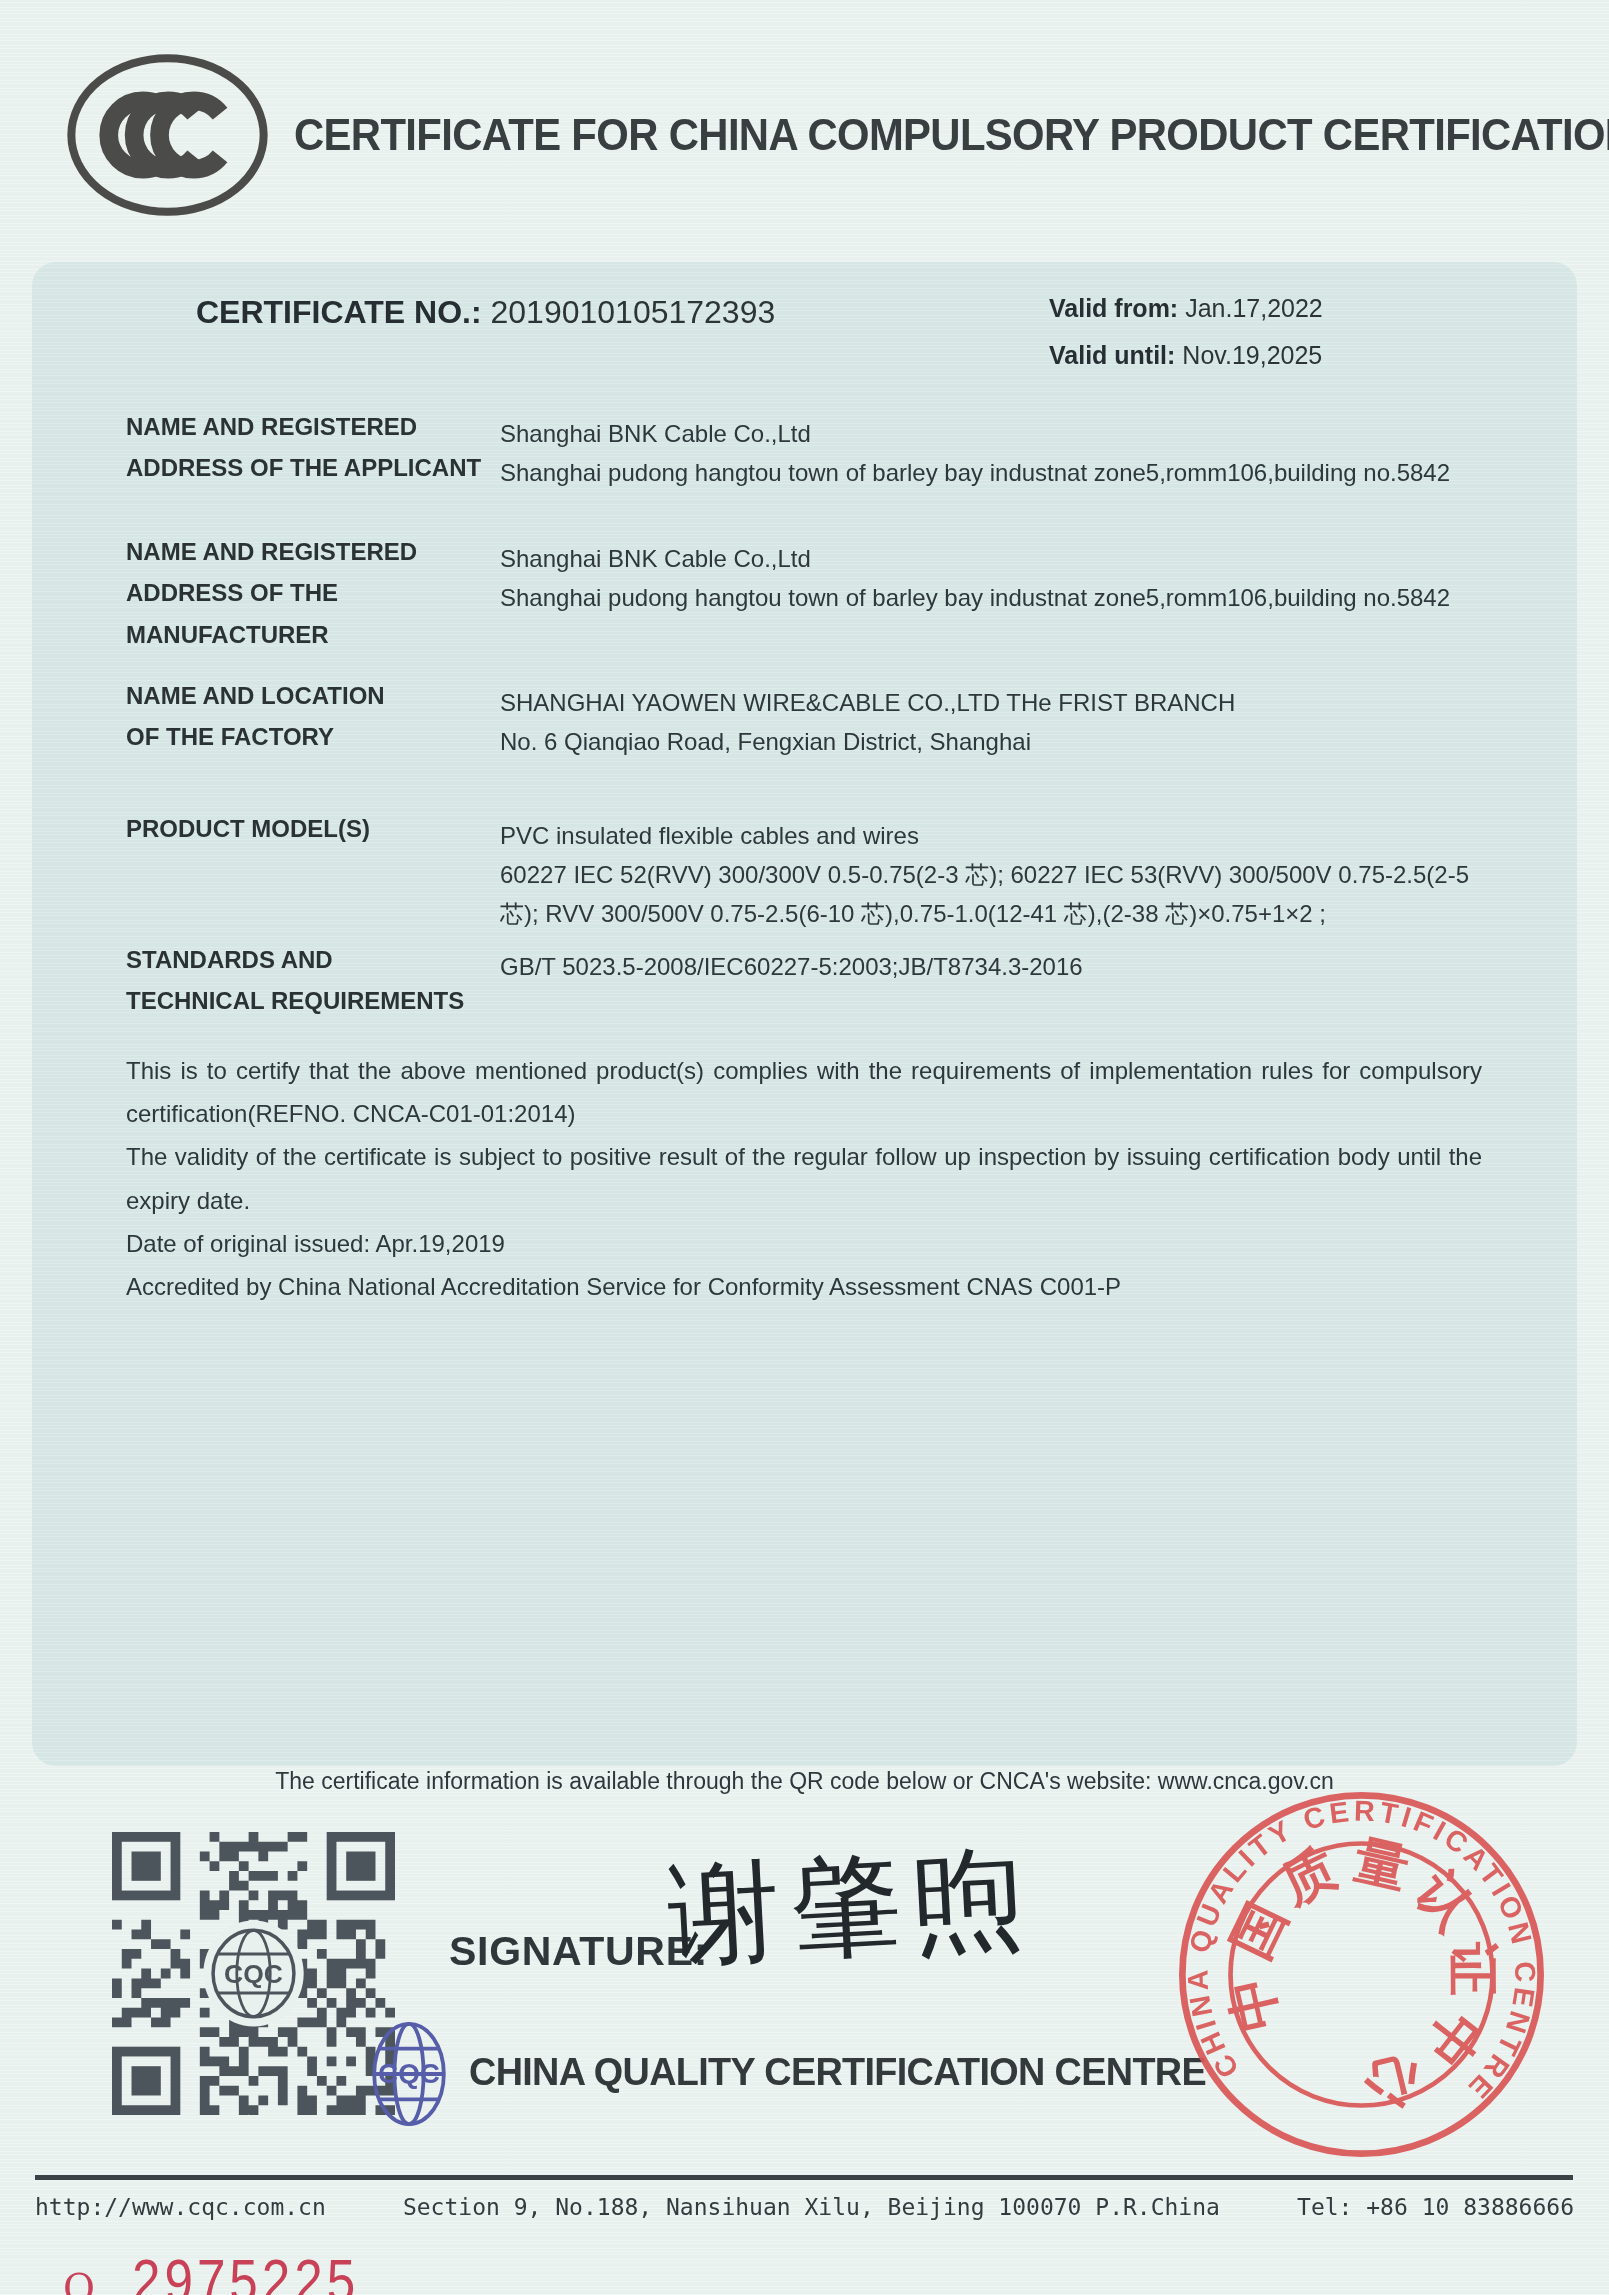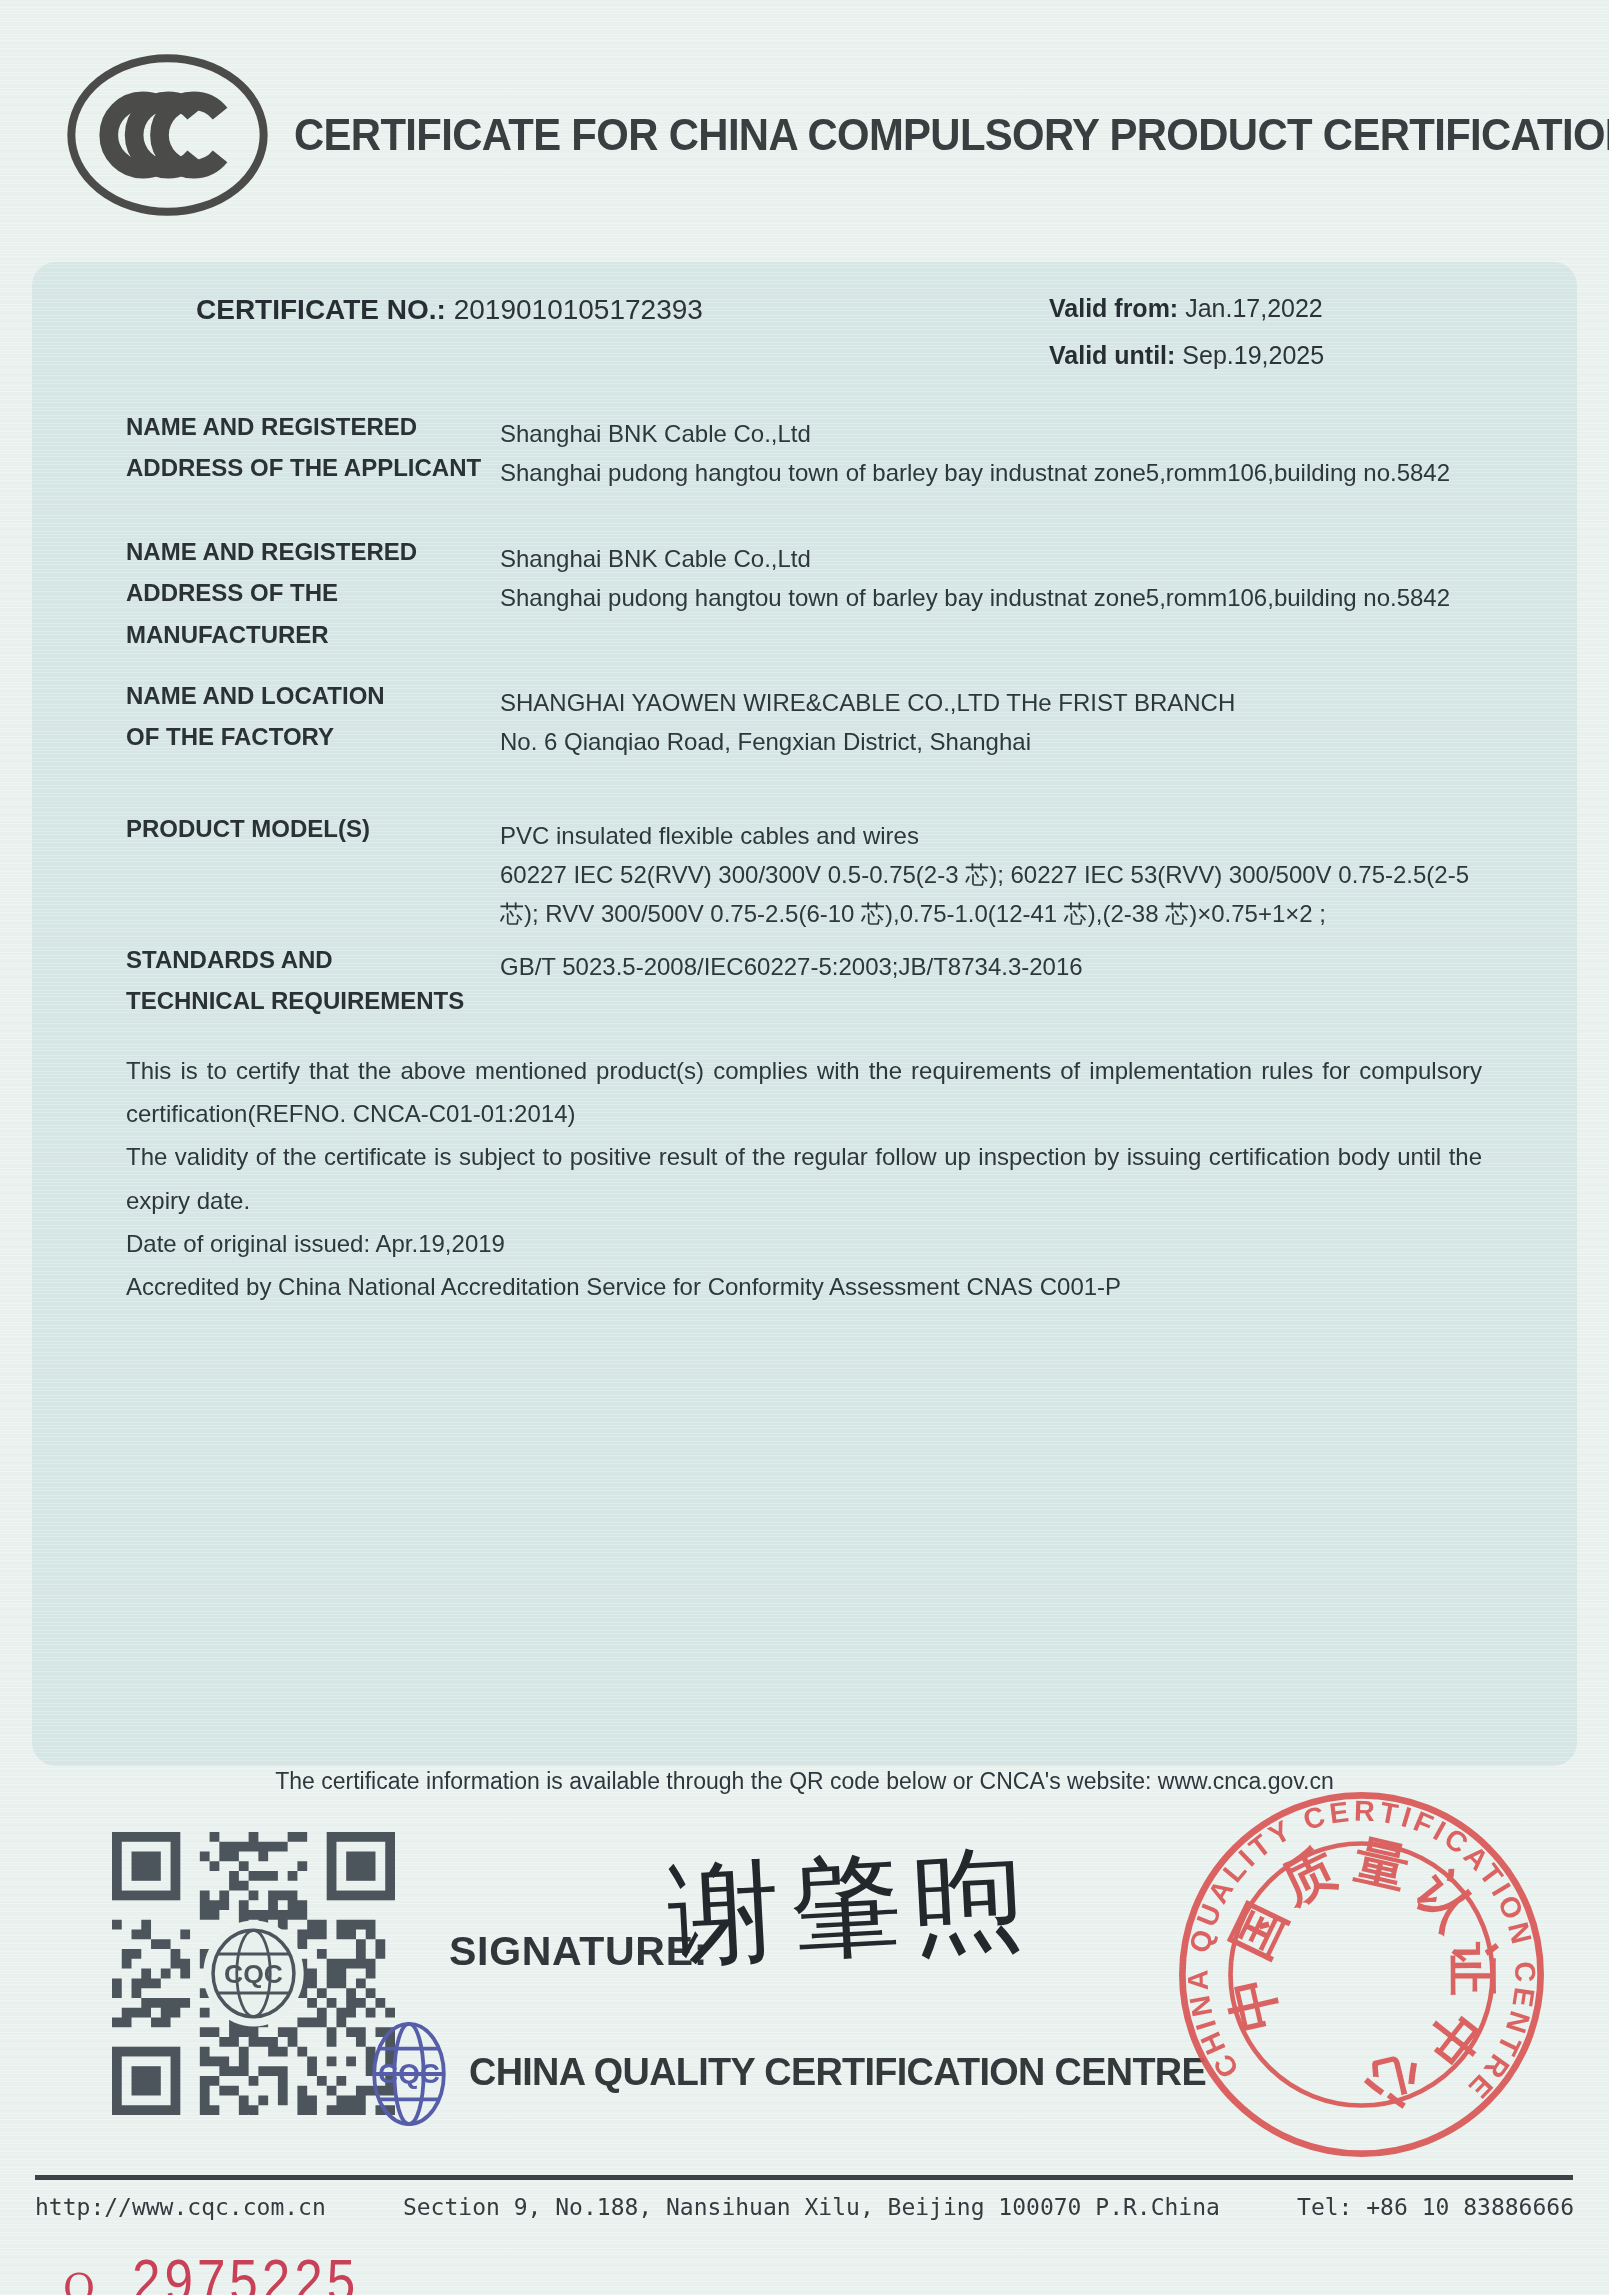--- a/index.html
+++ b/index.html
@@ -17,21 +17,21 @@
     margin-left:23px;font-size:45px;font-weight:bold;color:#393e40;
     letter-spacing:-0.7px;white-space:nowrap;transform:scaleX(.93);transform-origin:left center;
   }
   
   .panel{
     position:absolute;left:32px;top:262px;width:1545px;height:1504px;
     background:#d5e6e5;border-radius:24px;
     background-image:repeating-linear-gradient(0deg, rgba(255,255,255,.22) 0 0.7px, rgba(0,0,0,0) 0.7px 2.7px);
   }
   .cert-row{position:absolute;left:0;top:32px;width:100%;display:flex;box-sizing:border-box;padding:0 100px 0 164px;}
-  .cert-no{font-size:28px;white-space:nowrap;}
+  .cert-no{font-size:32px;white-space:nowrap;}
   .cert-no b{font-weight:bold;color:#272e33;}
   .validity{margin-left:auto;font-size:25px;width:428px;}
   .validity .vrow{margin-bottom:18px;white-space:nowrap;}
   .validity b{font-weight:bold;color:#272e33;}
   .prow{position:absolute;left:0;width:100%;display:flex;box-sizing:border-box;padding:0 97px 0 94px;}
   .plabel{flex:0 0 374px;font-size:24px;font-weight:bold;line-height:1.72;color:#2b3235;white-space:pre-line;}
   .pvalue{flex:1;font-size:24px;line-height:1.62;padding-top:9.4px;white-space:pre-line;color:#2e373c;}
   .paras{position:absolute;left:0;top:787px;width:100%;box-sizing:border-box;padding:0 95px 0 94px;}
   .paras p{margin:0;font-size:24px;line-height:1.8;text-align:justify;color:#2e373c;}
   
@@ -82,21 +82,21 @@
         <b>CERTIFICATE NO.:</b>
         <span>2019010105172393</span>
       </div>
       <div class="validity">
         <div class="vrow">
           <b>Valid from:</b>
           <span>Jan.17,2022</span>
         </div>
         <div class="vrow">
           <b>Valid until:</b>
-          <span>Sep.19,2025</span>
+          <span>Nov.19,2025</span>
         </div>
       </div>
     </div>
 
     <div class="prow" style="top:144px">
       <div class="plabel">NAME AND REGISTERED
 ADDRESS OF THE APPLICANT</div>
       <div class="pvalue">Shanghai BNK Cable Co.,Ltd
 Shanghai pudong hangtou town of barley bay industnat zone5,romm106,building no.5842</div>
     </div>

